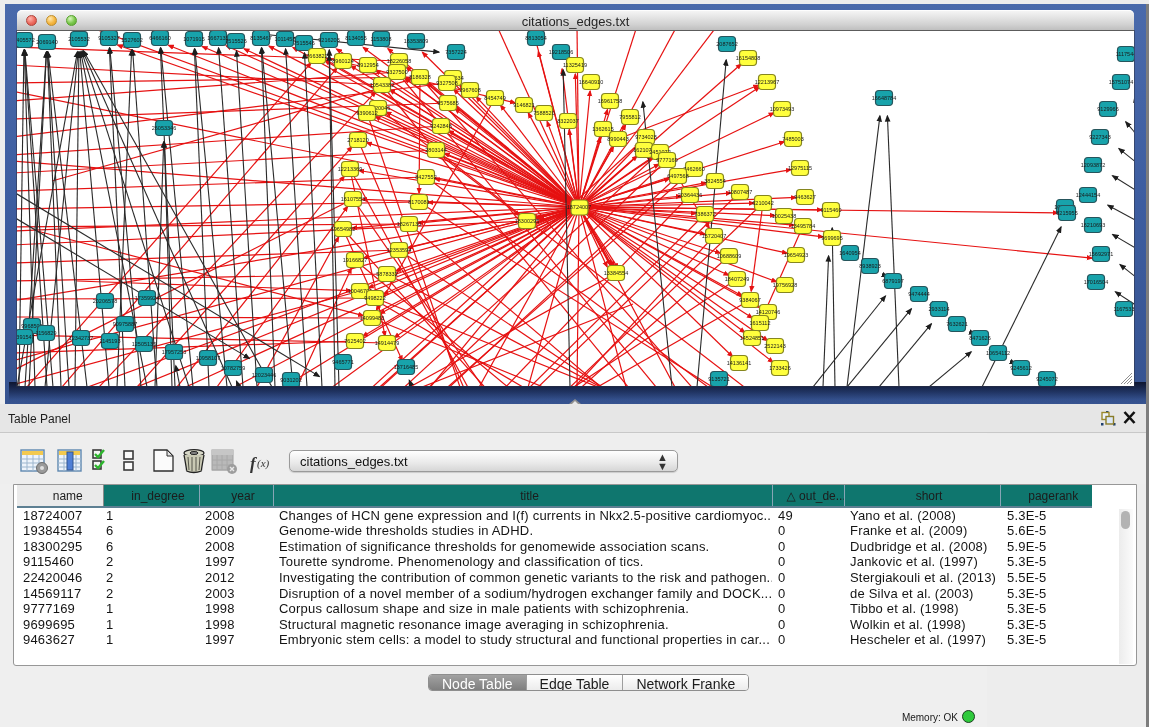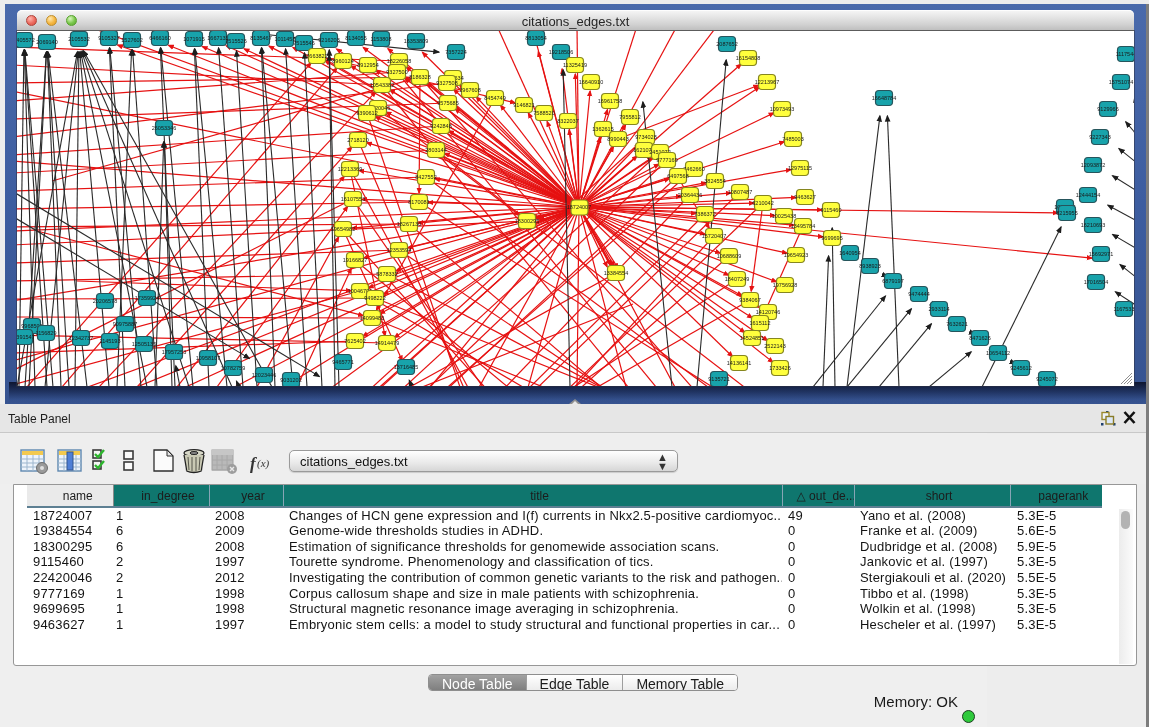--- a/index.html
+++ b/index.html
@@ -11,36 +11,36 @@
 #canvas{position:absolute;left:0;top:21px;width:1117px;height:355px;background:#fff;overflow:hidden;box-shadow:0 0 0 1px rgba(45,50,70,.55)}
 #panel{position:absolute;left:0;top:404px;width:987px;height:323px;background:#efefef}
 #phead{position:absolute;left:0;top:0;width:1146px;height:29px;background:#e6e6e6;border-bottom:1px solid #c8c8c8}
 #phead .lbl{position:absolute;left:8px;top:8px;font-size:12px;color:#1e1e1e}
 #ptool{position:absolute;left:0;top:30px;width:1146px;height:50px;background:#eeeeee}
 #combo{position:absolute;left:289px;top:46px;width:389px;height:22px;border:1px solid #9a9a9a;border-radius:5px;background:linear-gradient(180deg,#ffffff,#e9e9e9 60%,#d6d6d6);box-shadow:0 1px 1px rgba(0,0,0,.15)}
 #combo .t{position:absolute;left:10px;top:3px;font-size:13px;color:#111}
 #combo .a{position:absolute;right:9px;top:2px;font-size:11px;color:#333;line-height:9px}
 #tbl{position:absolute;left:13px;top:80px;width:1124px;height:182px;background:#fff;border:1px solid #979797;border-radius:0 0 3px 3px}
 table{border-collapse:collapse;table-layout:fixed;width:1075px;font-size:13px;color:#141414}
-table{position:absolute;left:13px;top:0}
+table{position:absolute;left:3px;top:0}
 th{background:#0f766e;border-left:1px solid #86a5b5;font-weight:normal;font-size:12px;color:#1c1c1c;height:22px;padding:0 0 0 14px;white-space:nowrap;overflow:hidden}
 th.c1{background:#eaeaea;border-left:none;padding-left:16px}
 th.c2{border-left:1px solid #8a8a8a}
 thead tr{border-bottom:2px solid #5d7f92}
 td{height:15.6px;overflow:hidden;white-space:nowrap;padding:0 0 0 6px;letter-spacing:0.2px}
 td.c2{padding-left:3px}
 .c1{width:86px}.c2{width:96px}.c3{width:74px}.c4{width:499px}.c5{width:72px}.c6{width:156px}.c7{width:92px}
 td.c7{padding-left:7px}
 #sb{position:absolute;right:3px;top:24px;width:14px;height:155px;background:linear-gradient(90deg,#ececec,#fbfbfb)}
 #sb .th{position:absolute;left:2px;top:2px;width:9px;height:18px;border-radius:5px;background:#b3b3b3}
 #tabs{position:absolute;left:428px;top:270px;height:17px;box-sizing:border-box;display:flex;border:1px solid #8e8e8e;border-radius:4px;overflow:hidden;background:#fff}
 #tabs div{font-size:14px;padding:1px 13px 0;color:#1b1b1b;background:linear-gradient(180deg,#ffffff,#ececec)}
 #tabs div.sel{background:linear-gradient(180deg,#a2a2a2,#7f7f7f);color:#fff}
 #tabs div+div{border-left:1px solid #9e9e9e}
-#mem{position:absolute;right:29px;top:289px;font-size:15px;color:#1a1a1a}
+#mem{position:absolute;right:29px;top:308px;font-size:10px;color:#1a1a1a}
 #memdot{position:absolute;right:12px;top:306px;width:13px;height:13px;border-radius:50%;background:#2fca3c;border:1.5px solid #1c4020}
 #rstrip{position:absolute;left:1146px;top:4px;width:3px;height:723px;background:#7d7d7d}
 </style></head><body>
 <div id="desk">
  <div id="shadow"></div>
  <div id="win">
   <div id="canvas">
         <svg width="1117" height="355" viewBox="0 0 1117 355" style="position:absolute;left:0;top:0">
 <defs>
             <marker id="ar" viewBox="0 0 10 10" refX="8" refY="5" markerWidth="5.5" markerHeight="5.5" orient="auto-start-reverse">
@@ -734,22 +734,31 @@
             <td class="c5">0</td>
             <td class="c6">Jankovic et al. (1997)</td>
             <td class="c7">5.3E-5</td>
           </tr>
 <tr>
             <td class="c1">22420046</td>
             <td class="c2">2</td>
             <td class="c3">2012</td>
             <td class="c4">Investigating the contribution of common genetic variants to the risk and pathogen...</td>
             <td class="c5">0</td>
-            <td class="c6">Stergiakouli et al. (2020)</td>
+            <td class="c6">Stergiakouli et al. (2013)</td>
             <td class="c7">5.5E-5</td>
+          </tr>
+<tr>
+            <td class="c1">14569117</td>
+            <td class="c2">2</td>
+            <td class="c3">2003</td>
+            <td class="c4">Disruption of a novel member of a sodium/hydrogen exchanger family and DOCK...</td>
+            <td class="c5">0</td>
+            <td class="c6">de Silva et al. (2003)</td>
+            <td class="c7">5.3E-5</td>
           </tr>
 <tr>
             <td class="c1">9777169</td>
             <td class="c2">1</td>
             <td class="c3">1998</td>
             <td class="c4">Corpus callosum shape and size in male patients with schizophrenia.</td>
             <td class="c5">0</td>
             <td class="c6">Tibbo et al. (1998)</td>
             <td class="c7">5.3E-5</td>
           </tr>
@@ -773,20 +782,20 @@
           </tr>
    </tbody>
   </table>
   <div id="sb">
         <div class="th"></div>
       </div>
  </div>
  <div id="tabs">
       <div class="sel">Node Table</div>
       <div>Edge Table</div>
-      <div>Memory Table</div>
+      <div>Network Franke</div>
     </div>
  <div id="mem">Memory: OK</div>
     <div id="memdot"></div>
 </div>
 <div id="rstrip"></div>
 <div style="position:absolute;left:569px;top:399px;width:0;height:0;border-left:6px solid transparent;border-right:6px solid transparent;border-bottom:5px solid #8f8f8f"></div>
 <div style="position:absolute;left:571px;top:401px;width:0;height:0;border-left:4px solid transparent;border-right:4px solid transparent;border-bottom:4px solid #e8e8e8"></div>
 
 </body></html>

